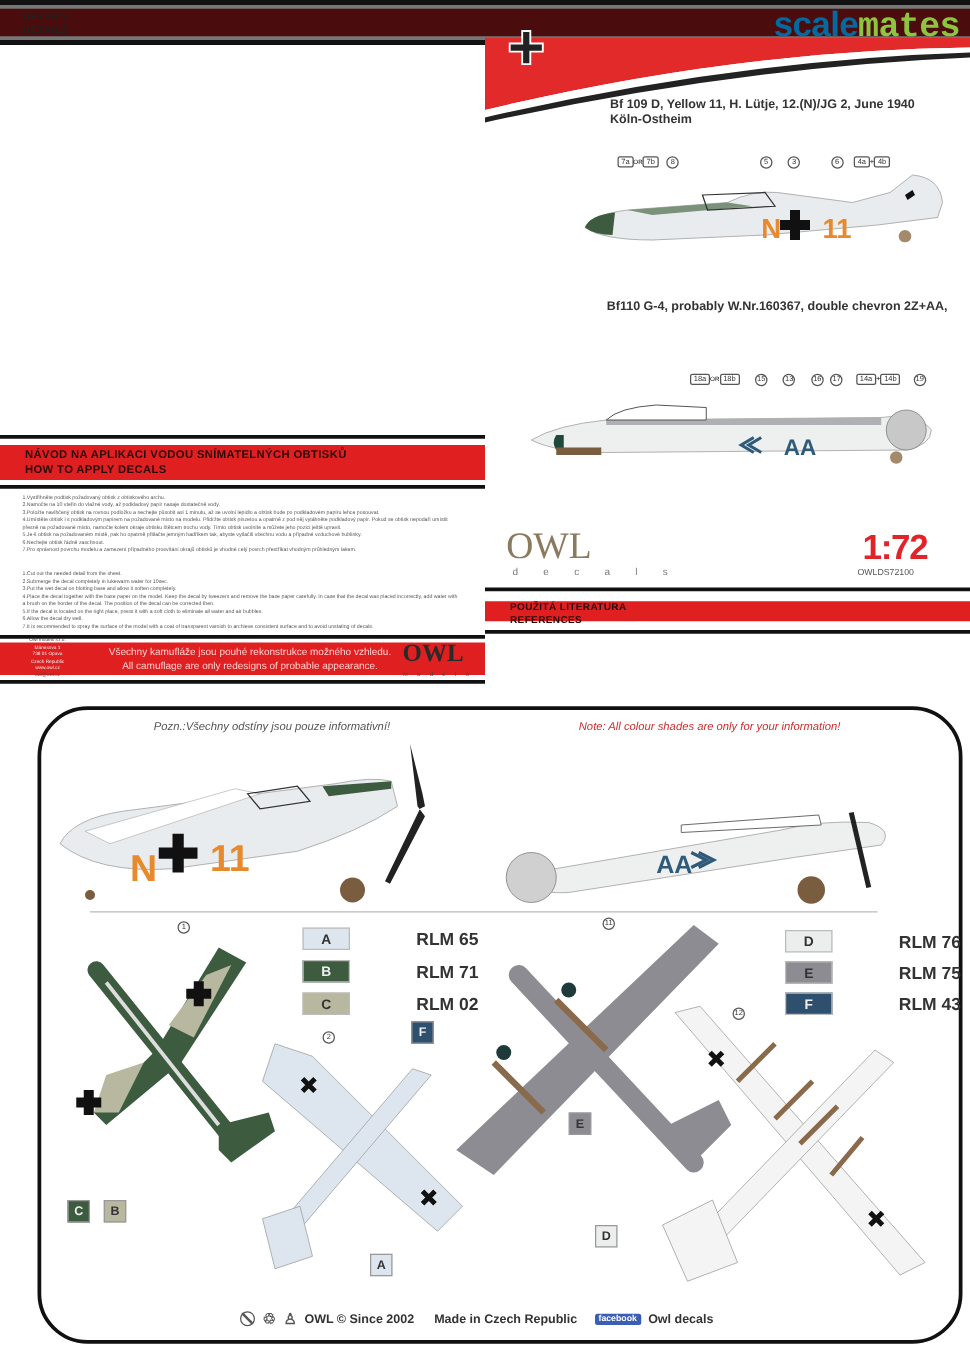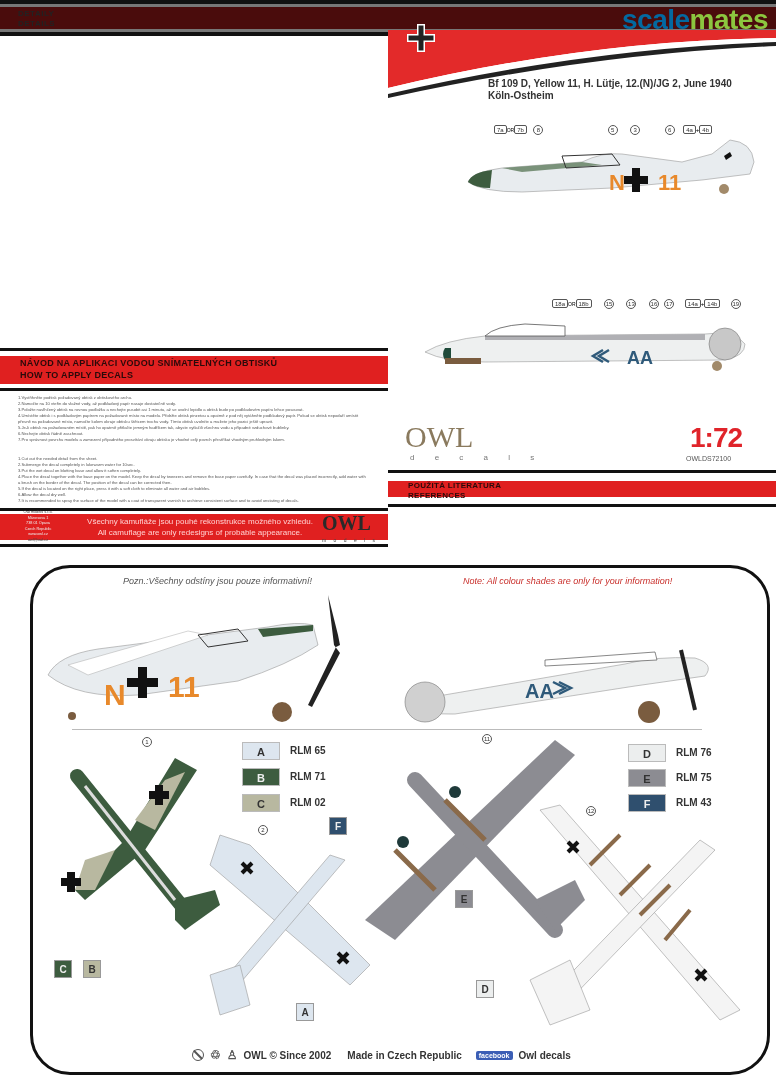--- a/index.html
+++ b/index.html
@@ -2,32 +2,32 @@
 <html><head>
 <meta charset="utf-8">
 <style>
   * { box-sizing: border-box; margin: 0; padding: 0; }
   body { width: 776px; height: 1080px; background: #fff; font-family: "Liberation Sans", sans-serif; position: relative; overflow: hidden; }
   .abs { position: absolute; }
   .hdr-bar { left:0; top:0; width:776px; height:36px; background:#111; }
   .hdr-red { left:0; top:4px; width:776px; height:28px; background:#4a0c0c; border-top:3px solid #777; border-bottom:3px solid #777; }
   .hdr-lbl { color:#222; font-weight:bold; font-size:8px; letter-spacing:0.5px; line-height:10px; }
   .scalemates { right:8px; top:4px; font-size:28px; font-weight:bold; letter-spacing:-0.5px; }
-  .scalemates .s1 { color:#0369a1; } .scalemates .s2 { color:#8cc63f; }
+  .scalemates .s1 { color:#0369a1; } .scalemates .s2 { color:#8cc63f;font-family:Liberation Mono, monospace; }
   .title-txt { font-weight:bold; font-size:10px; color:#333; line-height:12px; }
   .callout { display:inline-block; border:1px solid #555; border-radius:2px; font-size:6px; padding:0 2px; color:#333; background:#fff; height:9px; line-height:8px; }
   .circ { display:inline-block; width:10px; height:10px; border:1px solid #555; border-radius:50%; font-size:6px; text-align:center; line-height:8px; color:#333; background:#fff; }
   .stripe-black { background:#111; height:4px; }
   .stripe-red { background:#e02020; }
   .section-title { color:#2a0a0a; font-weight:bold; font-size:9px; line-height:11px; letter-spacing:0.3px; }
   .instr { font-size:4.2px; color:#555; line-height:6px; }
   .panel { left:30px; top:565px; width:740px; height:510px; border:3px solid #111; border-radius:40px; }
   .note { font-style:italic; font-size:9px;margin-left:13px; }
   .swatch { width:38px; height:18px; text-align:center; font-weight:bold; font-size:11px; line-height:18px; border:1px solid #bbb; }
-  .rlm-lbl { font-weight:bold; font-size:10px; color:#333; line-height:18px; }
+  .rlm-lbl { font-weight:bold; font-size:14px; color:#333; line-height:18px;margin-left:43px; }
   .tag { width:18px; height:18px; text-align:center; font-weight:bold; font-size:10px; line-height:18px; border:1px solid #999; }
   .footer { font-size:10px; font-weight:bold; color:#333; }
   .fb { background:#3b5eb5; color:#fff; font-size:7px; padding:1px 3px; border-radius:2px; }
 </style>
 </head>
 <body>
 
 <div class="abs hdr-bar"></div>
 <div class="abs hdr-red"></div>
 <div class="abs hdr-lbl" style="left:18px;top:9px;">DETAILY</div>
@@ -60,20 +60,21 @@
   <path d="M40 36 L120 30 L140 33 L60 40 Z" fill="#7a927a"></path>
   <path d="M100 24 L150 22 L158 33 L104 36 Z" fill="none" stroke="#333" stroke-width="1"></path>
   <text x="147" y="58" font-family="Liberation Sans, sans-serif" font-weight="bold" font-size="22" fill="#e8892b">N</text>
   <path d="M170 36h8v8h8v8h-8v8h-8v-8h-8v-8h8z" fill="#111"></path>
   <text x="196" y="58" font-family="Liberation Sans, sans-serif" font-weight="bold" font-size="22" fill="#e8892b">11</text>
   <circle cx="262" cy="57" r="5" fill="#a28a6a"></circle>
   <path d="M262 24 l6 -4 l2 4 l-6 4 z" fill="#111"></path>
 </svg>
 
 <div class="abs title-txt" style="right:18px;top:240px;text-align:right;">
+  <div>Bf110 G-4, probably W.Nr.160367, double chevron 2Z+AA,</div>
 </div>
 <div class="abs" style="left:552px;top:292px;width:220px;">
   <span class="callout">18a</span><span style="font-size:5px;">OR</span><span class="callout">18b</span>
   <span class="circ" style="margin-left:8px;">15</span>
   <span class="circ" style="margin-left:8px;">13</span>
   <span class="circ" style="margin-left:8px;">16</span>
   <span class="circ" style="margin-left:1px;">17</span>
   <span class="callout" style="margin-left:6px;">14a</span><span style="font-size:6px;">+</span><span class="callout">14b</span>
   <span class="circ" style="margin-left:6px;">19</span>
 </div>

